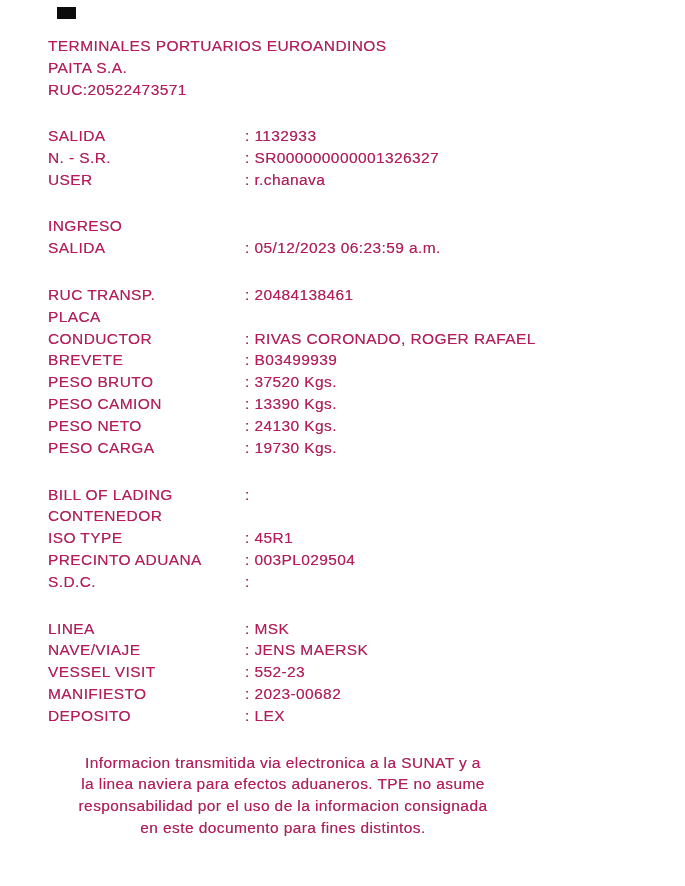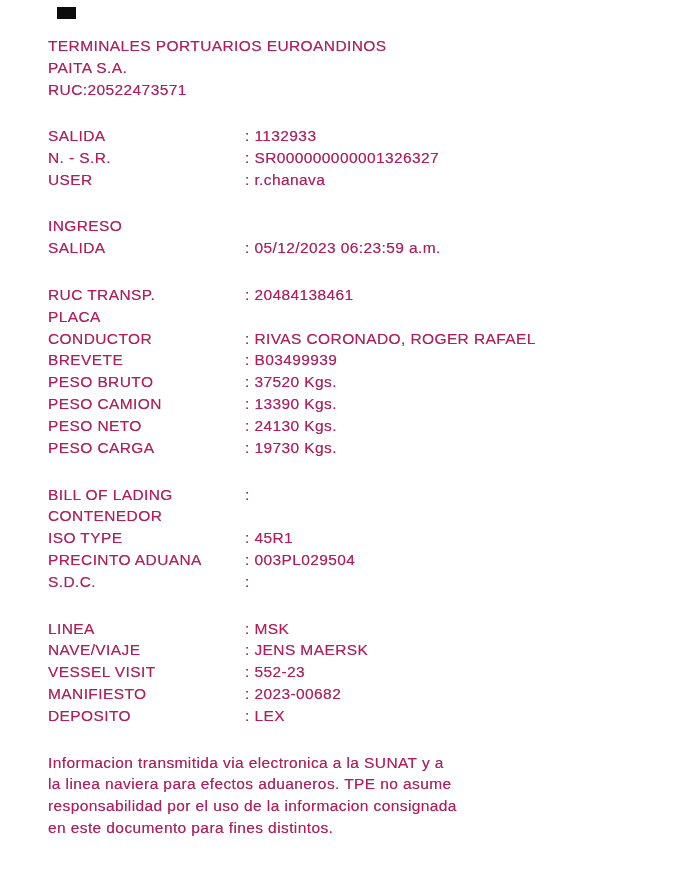--- a/index.html
+++ b/index.html
@@ -32,21 +32,21 @@
     letter-spacing: 0.4px;
     color: #be185d;
     text-shadow: 0 0 0.5px rgba(59,59,59,0.55);
   }
   .hline { white-space: pre; }
   .center { text-align: left; }
   .section { margin-top: 24.5px; }
   .row { display: flex; }
   .lbl { width: 177px; flex: none; white-space: pre; }
   .val { flex: 1; white-space: pre; margin-left: 20px; }
-  #legal { margin-top: 24.5px; }
+  #legal { margin-top: 24.5px; text-align: center; }
   #legal div { white-space: pre; }
 </style>
 </head>
 <body>
 
 <div id="printer-mark"></div>
 
 <div id="doc">
   <div class="hline">TERMINALES PORTUARIOS EUROANDINOS</div>
   <div class="hline center">PAITA S.A.</div>

